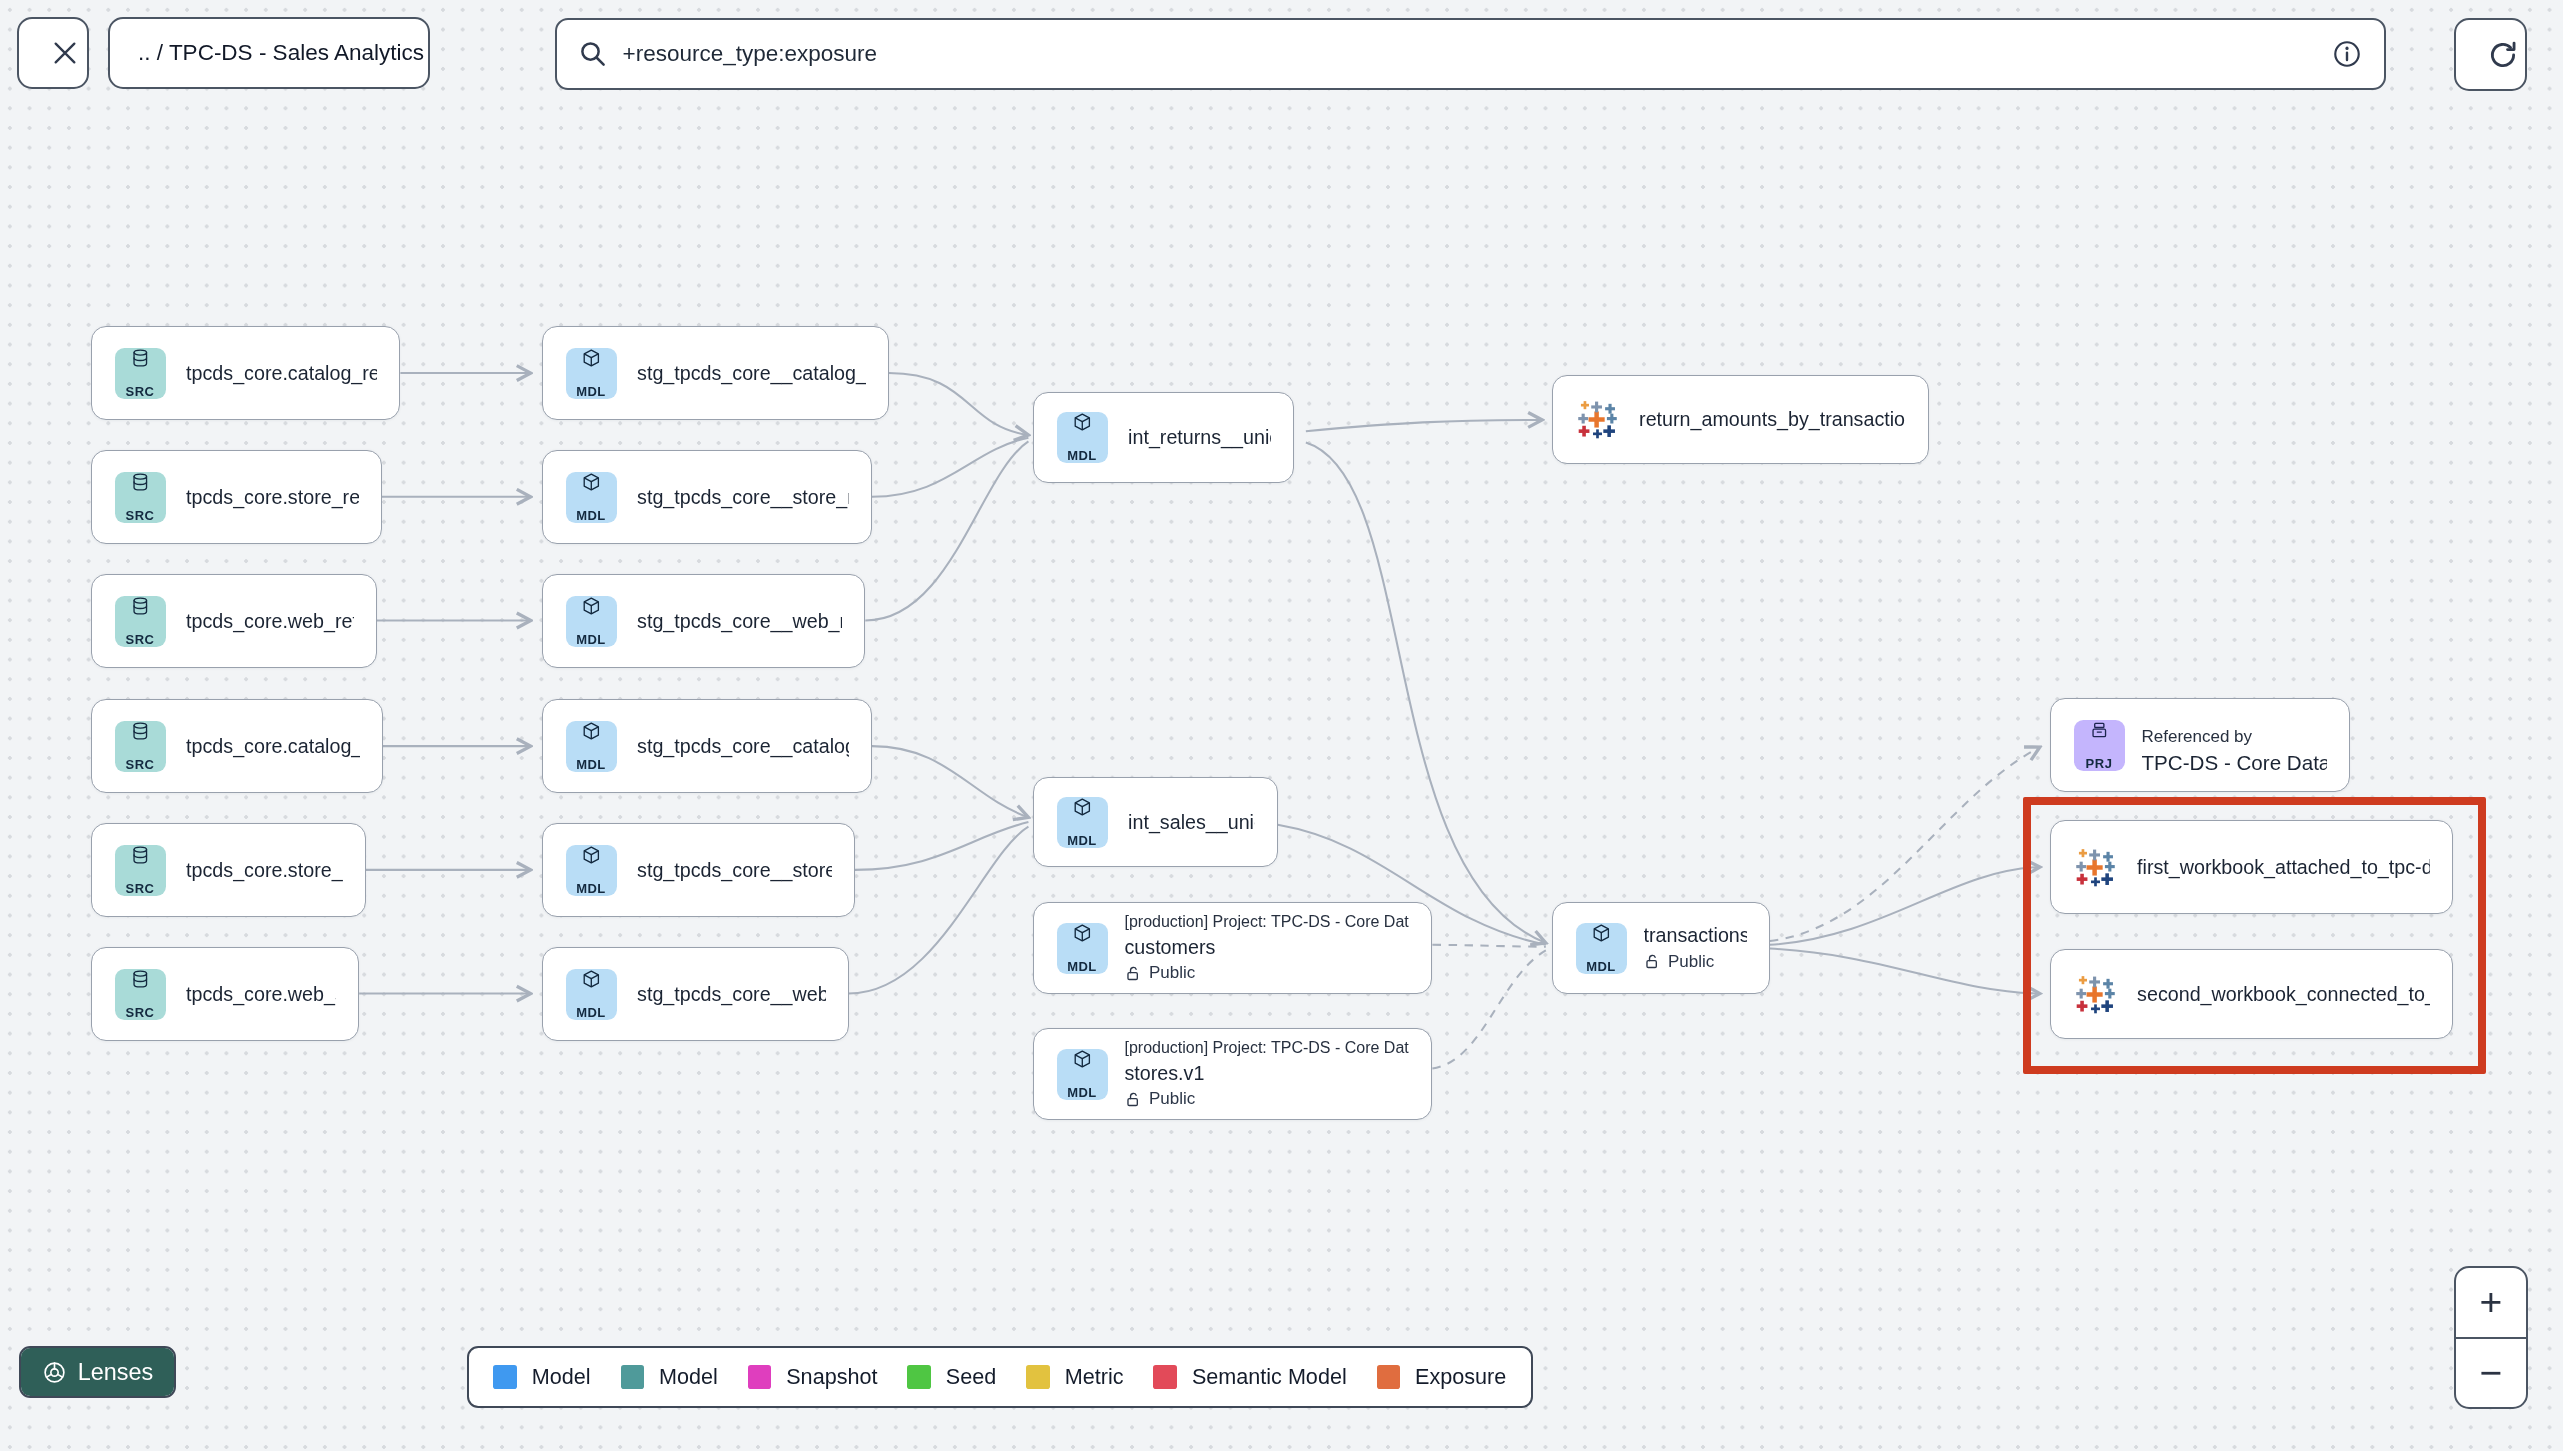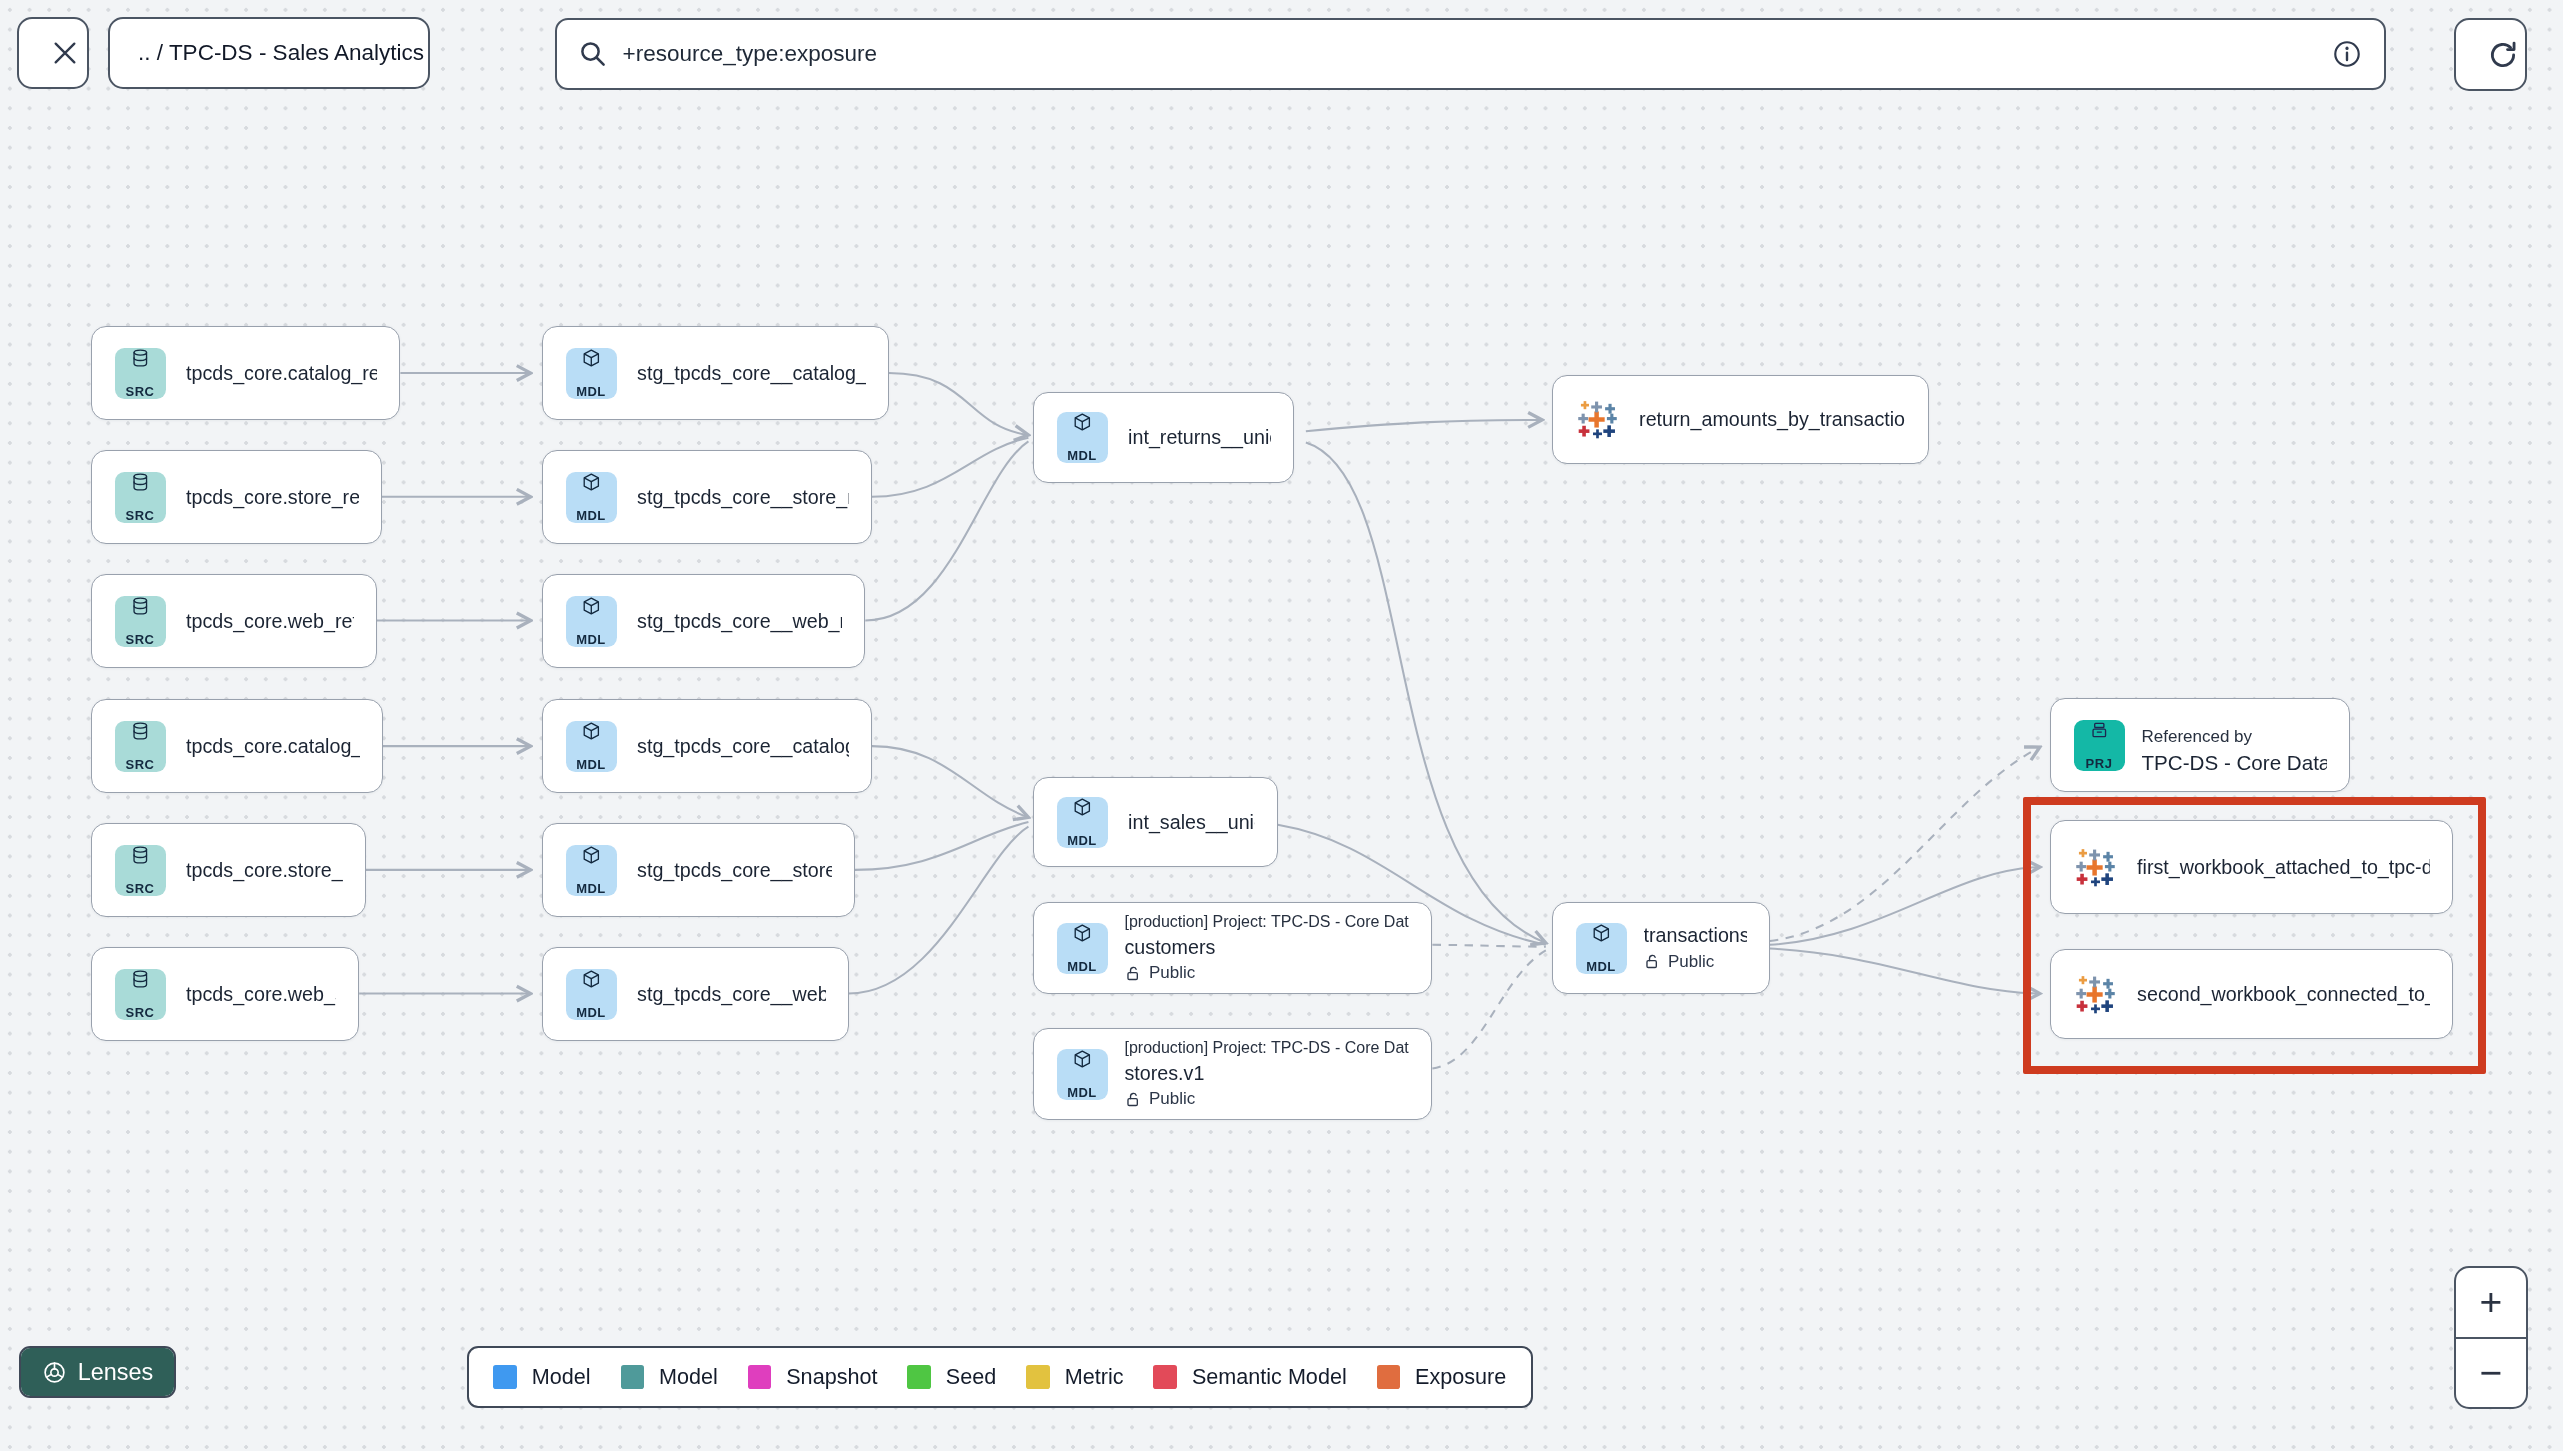--- a/index.html
+++ b/index.html
@@ -15,21 +15,21 @@
   .edge.dashed{stroke-dasharray:9 8;}
   
   .node{position:absolute;background:#fff;border:1.9px solid #99a1ad;border-radius:15px;
         display:flex;align-items:center;gap:20.6px;padding:0 22.5px;box-sizing:border-box;
         box-shadow:0 0.9px 2.8px rgba(20,30,50,.05);cursor:pointer;}
   .badge{flex:0 0 auto;width:51px;height:51px;border-radius:9.4px;display:flex;flex-direction:column;
          align-items:center;justify-content:center;gap:16px;}
   .badge span{font-size:13px;font-weight:600;letter-spacing:0.5px;color:#13293f;}
   .badge.src{background:#a9dbd8;}
   .badge.mdl{background:#b9ddf6;}
-  .badge.prj{background:#14b8a6;text-align:center;}
+  .badge.prj{background:#c4b5fd;text-align:center;}
   .badge svg{width:20.6px;height:20.6px;}
   .nlabel{font-size:19.7px;color:#1b2433;white-space:nowrap;overflow:hidden;}
   .ncol{display:flex;flex-direction:column;justify-content:center;gap:4.7px;min-width:0;}
   .ncontext{font-size:16px;color:#27303f;white-space:nowrap;overflow:hidden;}
   .naccess{display:flex;align-items:center;gap:7.5px;font-size:17px;color:#2c3648;}
   .naccess svg{width:17px;height:17px;}
   .ntitle{font-size:17px;color:#27303f;white-space:nowrap;margin-top:12px;}
   .tab-icon{flex:0 0 auto;width:43px;height:43px;}
   
   .highlight{position:absolute;left:2023px;top:797px;width:463px;height:277px;

